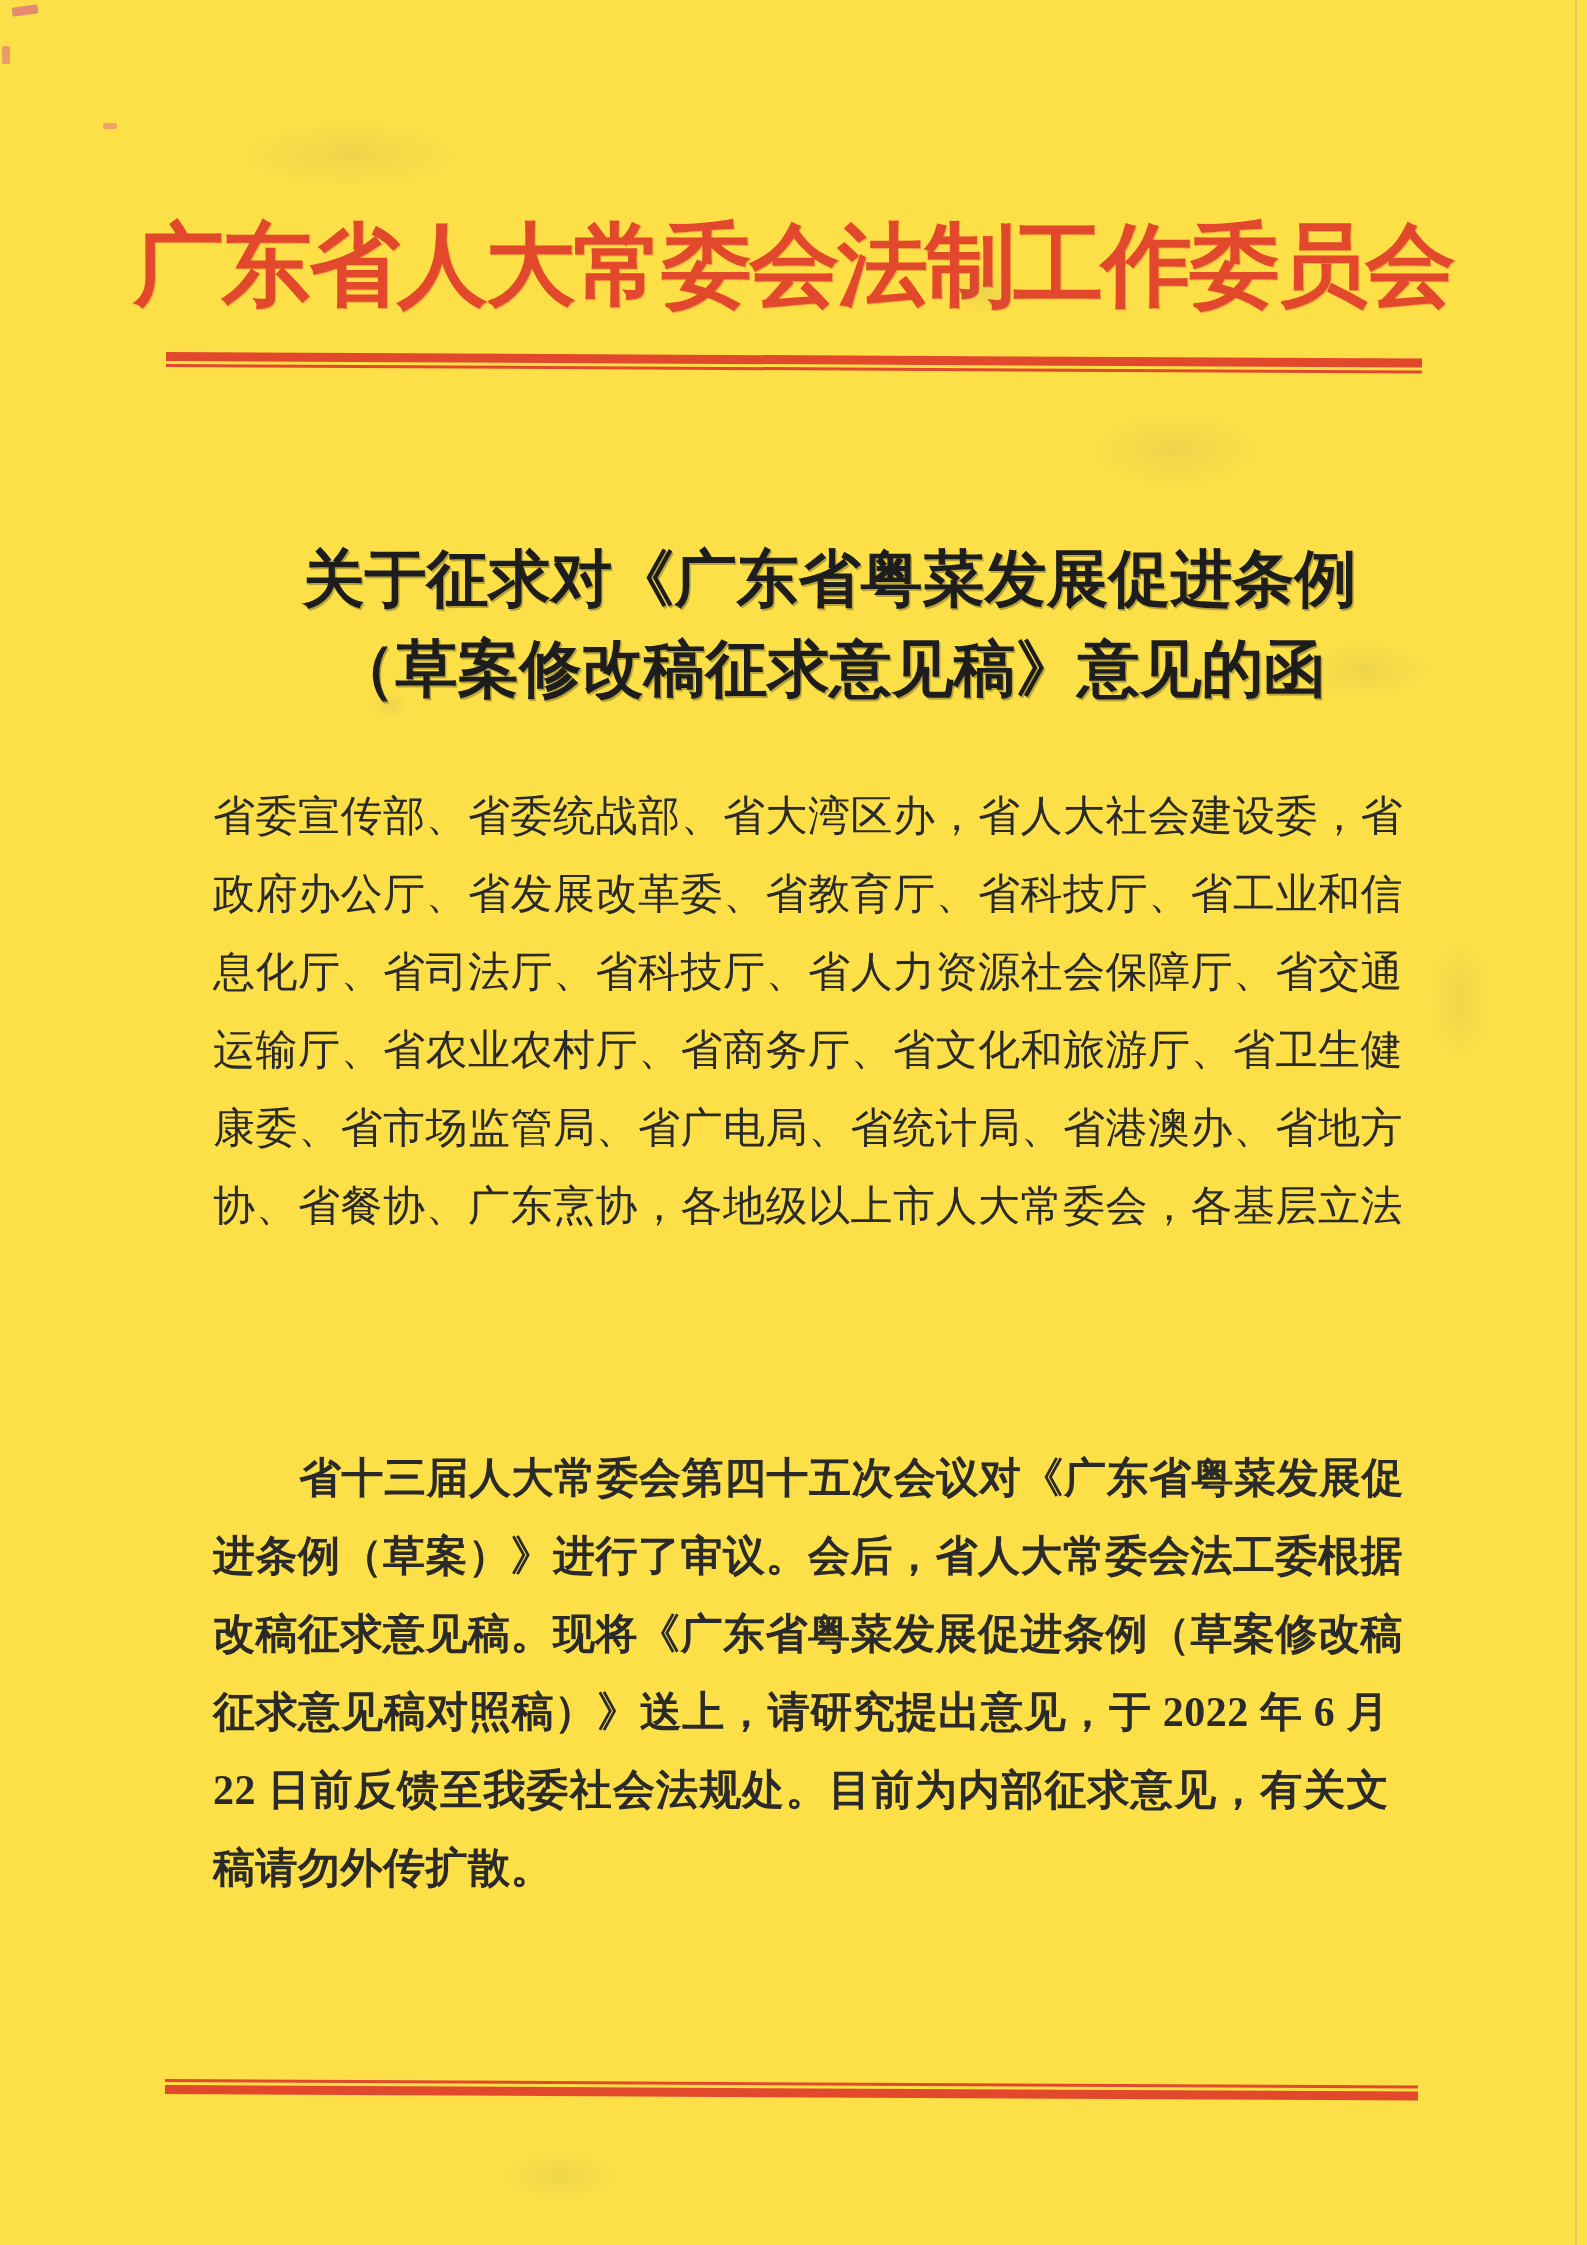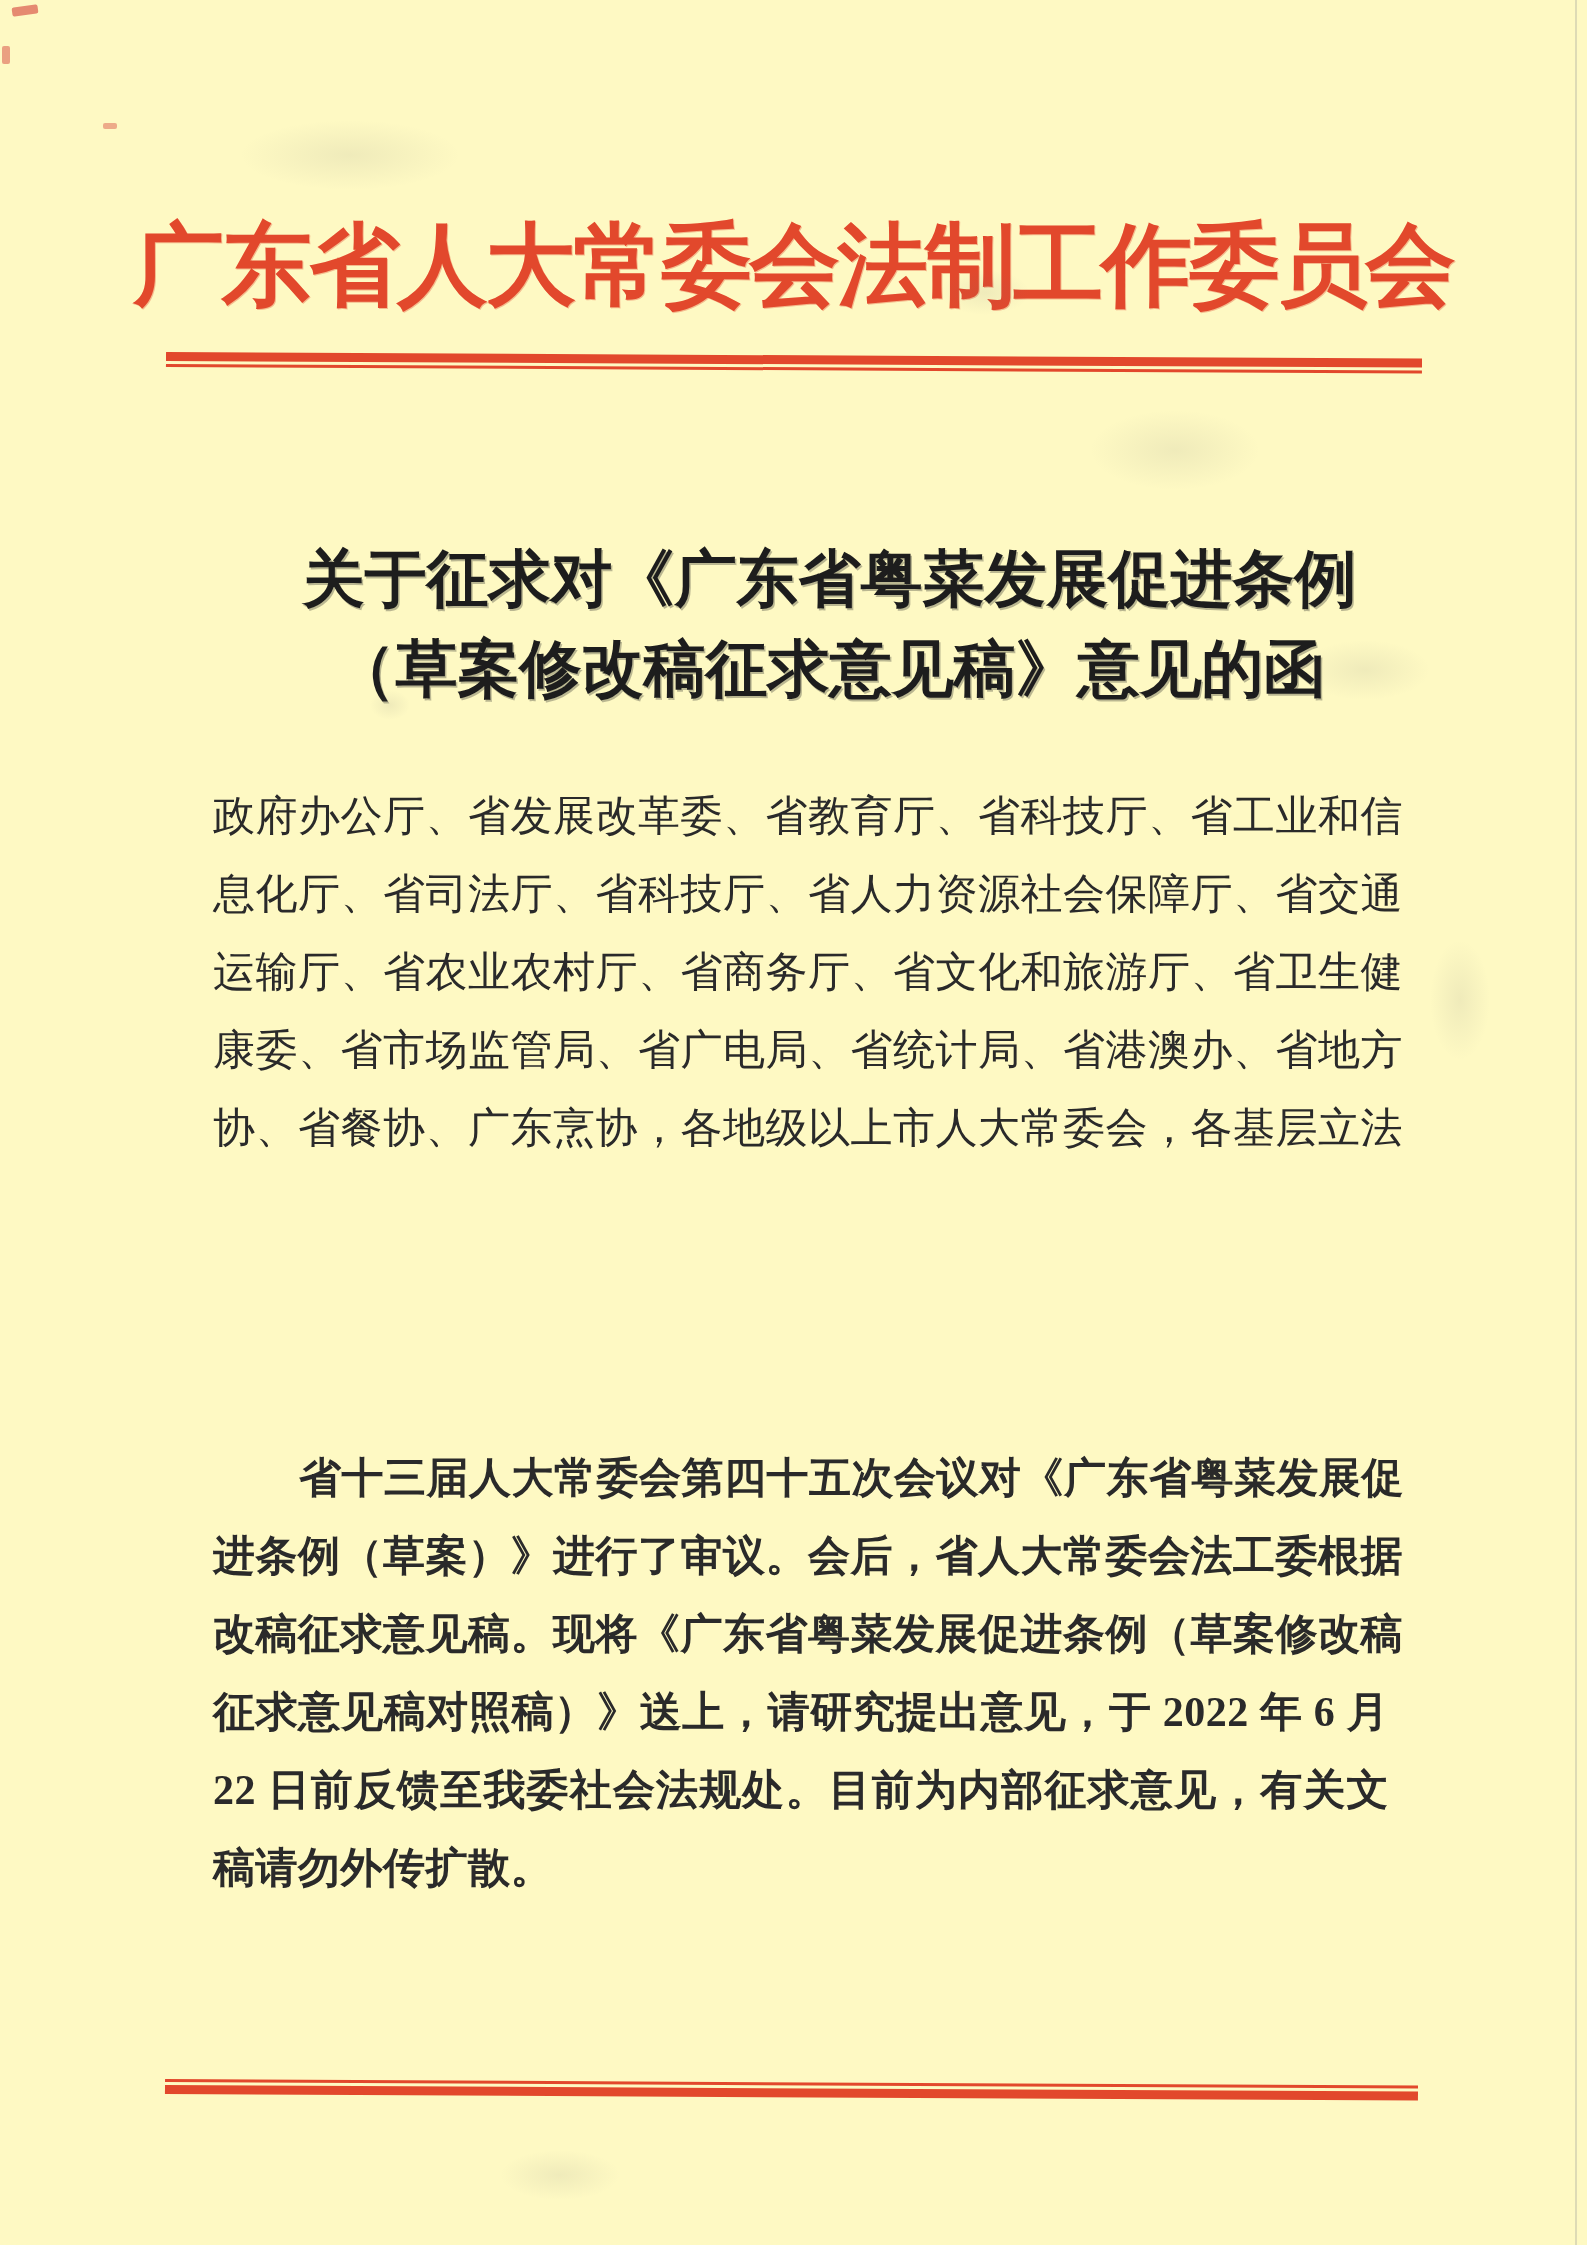--- a/index.html
+++ b/index.html
@@ -1,21 +1,21 @@
 <!DOCTYPE html>
 <html><head>
 <meta charset="utf-8">
 <style>
   html, body { margin: 0; padding: 0; background: #e9e9e9; }
   .page {
     position: relative;
     width: 1587px;
     height: 2245px;
     margin: 0 auto;
-    background: #fef9c3;
+    background: #fde047;
     overflow: hidden;
     font-family: "Liberation Serif", serif;
   }
 
   
   .org-title {
     position: absolute;
     top: 205px;
     left: 0;
     width: 100%;
@@ -92,20 +92,21 @@
     <div class="bar-gap"></div>
     <div class="bar-thin"></div>
   </div>
 
   <div class="doc-title">
     <div>关于征求对《广东省粤菜发展促进条例</div>
     <div>（草案修改稿征求意见稿》意见的函</div>
   </div>
 
   <div class="textblock salutation">
+    <div class="ln">省委宣传部、省委统战部、省大湾区办，省人大社会建设委，省</div>
     <div class="ln">政府办公厅、省发展改革委、省教育厅、省科技厅、省工业和信</div>
     <div class="ln">息化厅、省司法厅、省科技厅、省人力资源社会保障厅、省交通</div>
     <div class="ln">运输厅、省农业农村厅、省商务厅、省文化和旅游厅、省卫生健</div>
     <div class="ln">康委、省市场监管局、省广电局、省统计局、省港澳办、省地方</div>
     <div class="ln">协、省餐协、广东烹协，各地级以上市人大常委会，各基层立法</div>
   </div>
 
   <div class="textblock body-par">
     <div class="ln indent">省十三届人大常委会第四十五次会议对《广东省粤菜发展促</div>
     <div class="ln">进条例（草案）》进行了审议。会后，省人大常委会法工委根据</div>

